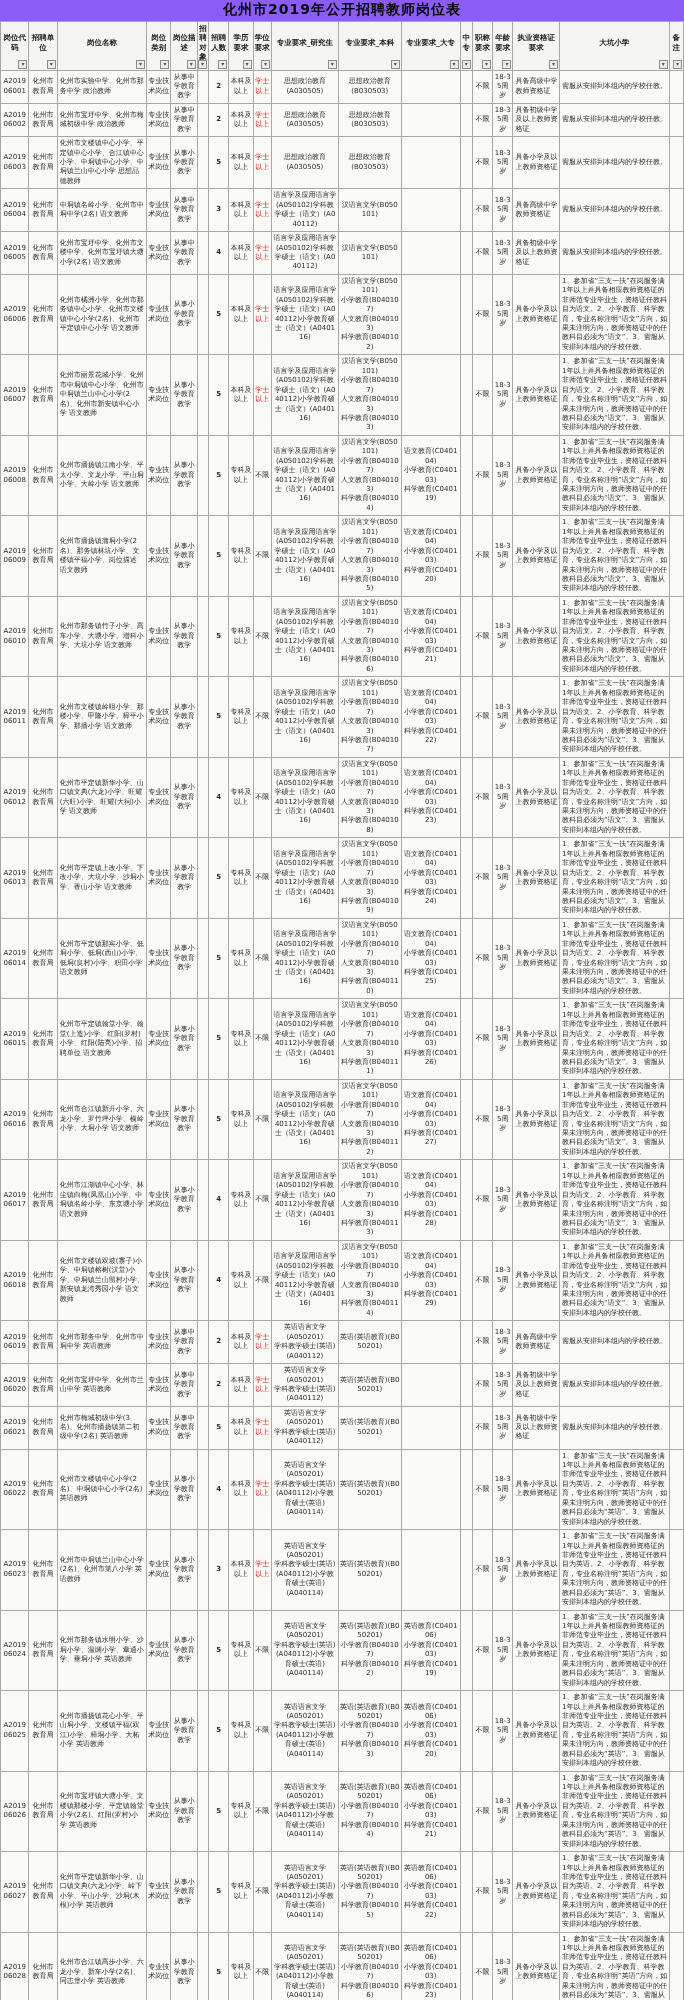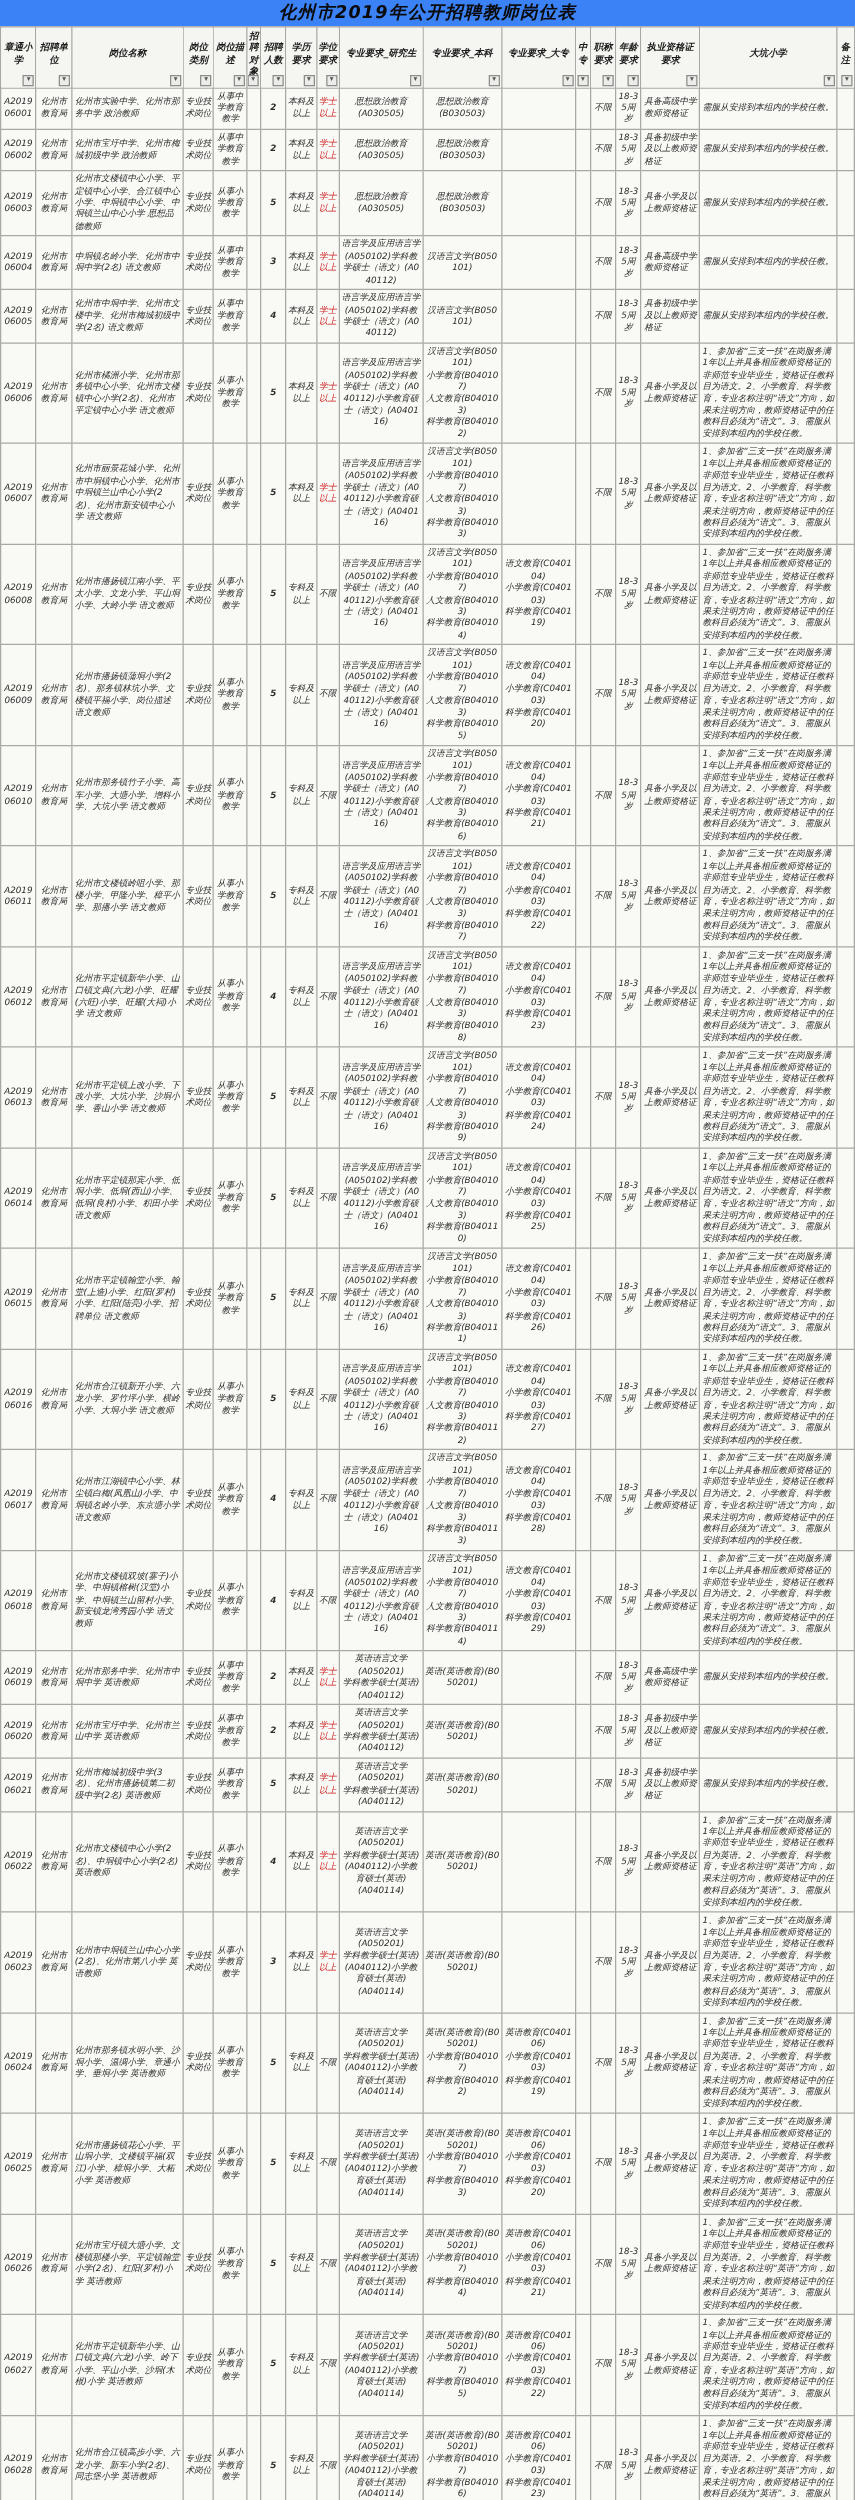--- a/index.html
+++ b/index.html
@@ -1,20 +1,19 @@
 <!DOCTYPE html>
 <html style="--red: #cc2222;"><head>
 <meta charset="utf-8">
 <style>
   html,body{margin:0;padding:0;}
   .page{
-    width:684px;height:2000px;overflow:hidden;background:#3b82f6;
+    width:684px;height:2000px;overflow:hidden;background:#8b5cf6;
     font-family:"DejaVu Sans","Liberation Sans",sans-serif;color:#222;
     box-sizing:border-box;
-    font-style:italic;
   }
   .title{
     font-size:14px;font-weight:bold;text-align:center;color:#0a0a0a;
     padding:1px 0 2px 0;letter-spacing:1px;
   }
   table{border-collapse:collapse;table-layout:fixed;width:684px;background:#f9f9f6;}
   th,td{border:1px solid #a8a8a4;overflow:hidden;}
   th{
     font-size:7.5px;font-weight:bold;color:#1a1a1a;text-align:center;
     vertical-align:middle;padding:2px 1px 8px 1px;position:relative;line-height:1.25;
@@ -54,21 +53,21 @@
         <col style="width: 58px;">
         <col style="width: 12px;">
         <col style="width: 20px;">
         <col style="width: 20px;">
         <col style="width: 46px;">
         <col style="width: 108px;">
         <col style="width: 14px;">
       </colgroup>
     <thead>
       <tr>
-          <th><span>章通小学</span><span class="filter">▾</span></th>
+          <th><span>岗位代码</span><span class="filter">▾</span></th>
           <th><span>招聘单位</span><span class="filter">▾</span></th>
           <th><span>岗位名称</span><span class="filter">▾</span></th>
           <th><span>岗位类别</span><span class="filter">▾</span></th>
           <th><span>岗位描述</span><span class="filter">▾</span></th>
           <th><span>招聘对象</span><span class="filter">▾</span></th>
           <th><span>招聘人数</span><span class="filter">▾</span></th>
           <th><span>学历要求</span><span class="filter">▾</span></th>
           <th><span>学位要求</span><span class="filter">▾</span></th>
           <th><span>专业要求_研究生</span><span class="filter">▾</span></th>
           <th><span>专业要求_本科</span><span class="filter">▾</span></th>
@@ -169,21 +168,21 @@
           <td class="c-title">不限</td>
           <td class="c-age">18-35周岁</td>
           <td class="c-cert">具备高级中学教师资格证</td>
           <td class="c-other">需服从安排到本组内的学校任教。</td>
           <td class="c-note"></td>
         </tr>
         <tr>
           <td class="c-code">A2019
 06005</td>
           <td class="c-unit">化州市教育局</td>
-          <td class="c-name">化州市中垌中学、化州市文楼中学、化州市梅城初级中学(2名)  语文教师</td>
+          <td class="c-name">化州市宝圩中学、化州市文楼中学、化州市宝圩镇大塘小学(2名)  语文教师</td>
           <td class="c-cat">专业技术岗位</td>
           <td class="c-desc">从事中学教育教学</td>
           <td class="c-target"></td>
           <td class="c-num">4</td>
           <td class="c-edu">本科及以上</td>
           <td class="c-degree red">学士以上</td>
           <td class="c-grad">语言学及应用语言学(A050102)学科教学硕士（语文）(A040112)</td>
           <td class="c-bach">汉语言文学(B050101)</td>
           <td class="c-coll"></td>
           <td class="c-zz"></td>

